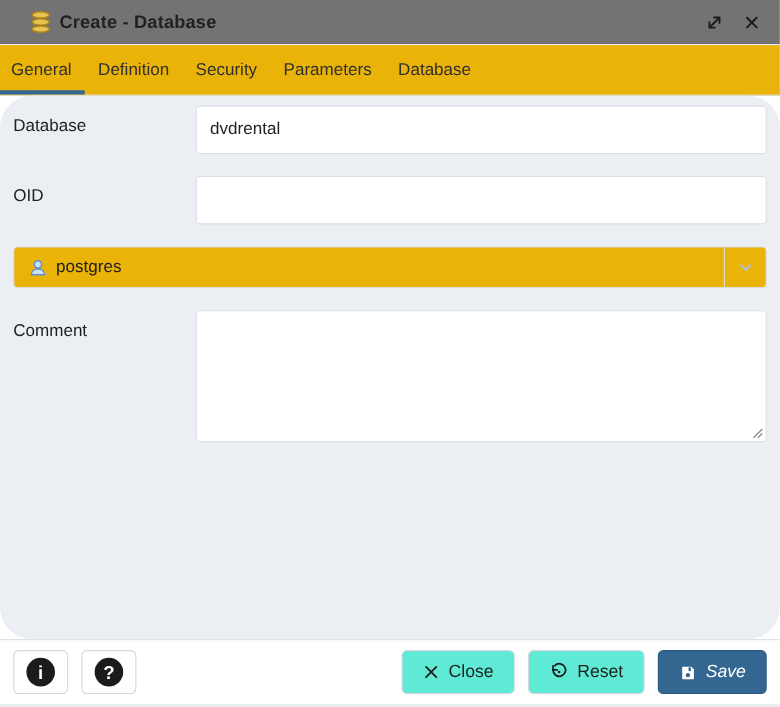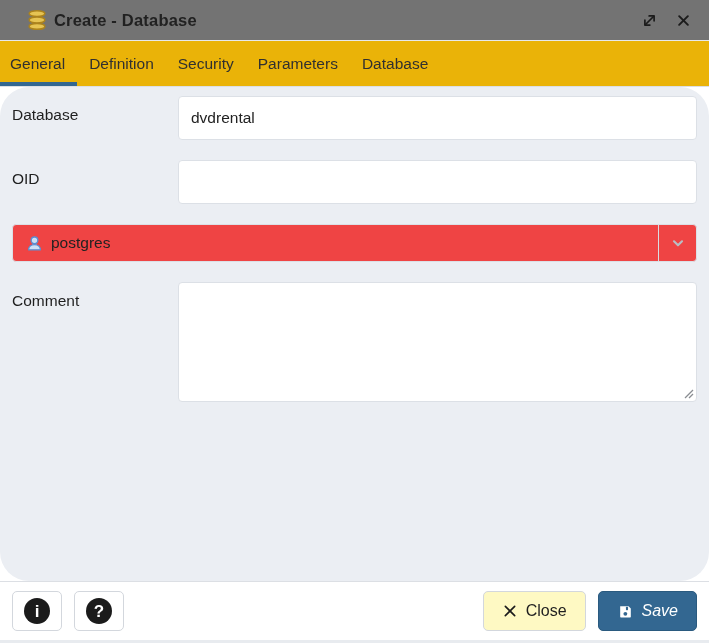--- a/index.html
+++ b/index.html
@@ -26,37 +26,37 @@
 
   
   .content { flex:1 1 auto; background:#ebeef3; padding:9px 12px 0 12px; overflow:hidden;border-radius:29px; }
   .frow { display:flex; align-items:flex-start; margin-bottom:20px; }
   .flabel { width:166px; flex:0 0 166px; font-size:15.5px; color:#1f1f1f; line-height:38px; }
   .fctrl { flex:1 1 auto; }
   .tinput {
     width:100%; height:44px; border:1px solid #dce0e6; border-radius:4px; background:#fff;
     padding:0 12px; font-size:15.5px; color:#222; font-family:inherit; outline:none;
   }
-  .selectbox { position:relative; width:100%; height:38px; border:1px solid #dce0e6; border-radius:4px; background:#ef4444; display:flex; align-items:center; padding:0 44px 0 12px; cursor:pointer; }
+  .selectbox { position:relative; width:100%; height:38px; border:1px solid #dce0e6; border-radius:4px; background:#eab308; display:flex; align-items:center; padding:0 44px 0 12px; cursor:pointer; }
   .selectbox .sel-text { font-size:15.5px; color:#222; margin-left:7px; }
   .sel-right { position:absolute; right:0; top:0; height:100%; width:38px; display:flex; align-items:center; justify-content:center; border-left:1px solid #d9dce1; }
   .tarea-wrap { position:relative; }
   .tarea {
     width:100%; height:120px; border:1px solid #dce0e6; border-radius:4px; background:#fff;
     padding:8px 12px; font-size:15.5px; color:#222; font-family:inherit; resize:none; outline:none; display:block;
   }
   .resize-grip { position:absolute; right:3px; bottom:3px; pointer-events:none; }
 
   
   .footer { height:59px; flex:0 0 59px; background:#fff; border-top:1px solid #dcdfe4; display:flex; align-items:center; padding:0 12px; }
   .icon-btn { width:50px; height:40px; background:#fff; border:1px solid #d3d7dd; border-radius:5px; display:flex; align-items:center; justify-content:center; cursor:pointer; margin-right:12px; }
   .circle-glyph { width:26px; height:26px; border-radius:50%; background:#1b1b1b; color:#fff; font-size:17px; font-weight:bold; display:flex; align-items:center; justify-content:center; line-height:1; }
   .footer .spacer { flex:1; }
   .btn { height:40px; display:flex; align-items:center; justify-content:center; gap:8px; padding:0 18px; border-radius:5px; font-size:16px; font-family:inherit; cursor:pointer; }
-  .btn-light { background:#fef9c3; border:1px solid #d3d7dd; color:#1f1f1f; margin-left:12px; }
+  .btn-light { background:#5eead4; border:1px solid #d3d7dd; color:#1f1f1f; margin-left:12px; }
   .btn-primary { border:1px solid #2a5a7f; color:#fff; margin-left:12px; }
 </style>
 </head>
 <body>
 
 <div class="dialog">
 
   <div class="titlebar">
     <svg class="db-icon" viewBox="0 0 24 24">
       <g fill="#e6c453" stroke="#ab831e" stroke-width="1.6">
@@ -146,20 +146,28 @@
     <span class="spacer"></span>
 
     <button class="btn btn-light">
       <svg width="16" height="16" viewBox="0 0 24 24" fill="none" stroke="#1b1b1b" stroke-width="2.4" stroke-linecap="round">
         <line x1="5" y1="5" x2="19" y2="19"></line>
         <line x1="19" y1="5" x2="5" y2="19"></line>
       </svg>
       <span>Close</span>
     </button>
 
+    <button class="btn btn-light">
+      <svg width="18" height="18" viewBox="0 0 24 24" fill="none" stroke="#1b1b1b" stroke-width="2.1" stroke-linecap="round" stroke-linejoin="round">
+        <path d="M5 4.4v5h5"></path>
+        <path d="M5 9.4a7.6 7.6 0 1 0 2.2-5.3"></path>
+        <circle cx="12.4" cy="12" r="1.5" fill="#1b1b1b" stroke="none"></circle>
+      </svg>
+      <span>Reset</span>
+    </button>
 
     <button class="btn btn-primary" id="save-btn" style="background: rgb(51, 103, 145); font-style: italic;">
       <svg width="17" height="17" viewBox="0 0 24 24">
         <path d="M4.5 4.5 h11.8 l3.2 3.2 v11.8 a1 1 0 0 1 -1 1 h-13 a1 1 0 0 1 -1-1 z" fill="#ffffff"></path>
         <rect x="12.6" y="5.2" width="3" height="5" rx="1" class="slot" fill="#336791"></rect>
         <circle cx="11.8" cy="15.3" r="2.7" class="dot" fill="#336791"></circle>
       </svg>
       <span>Save</span>
     </button>
   </div>

